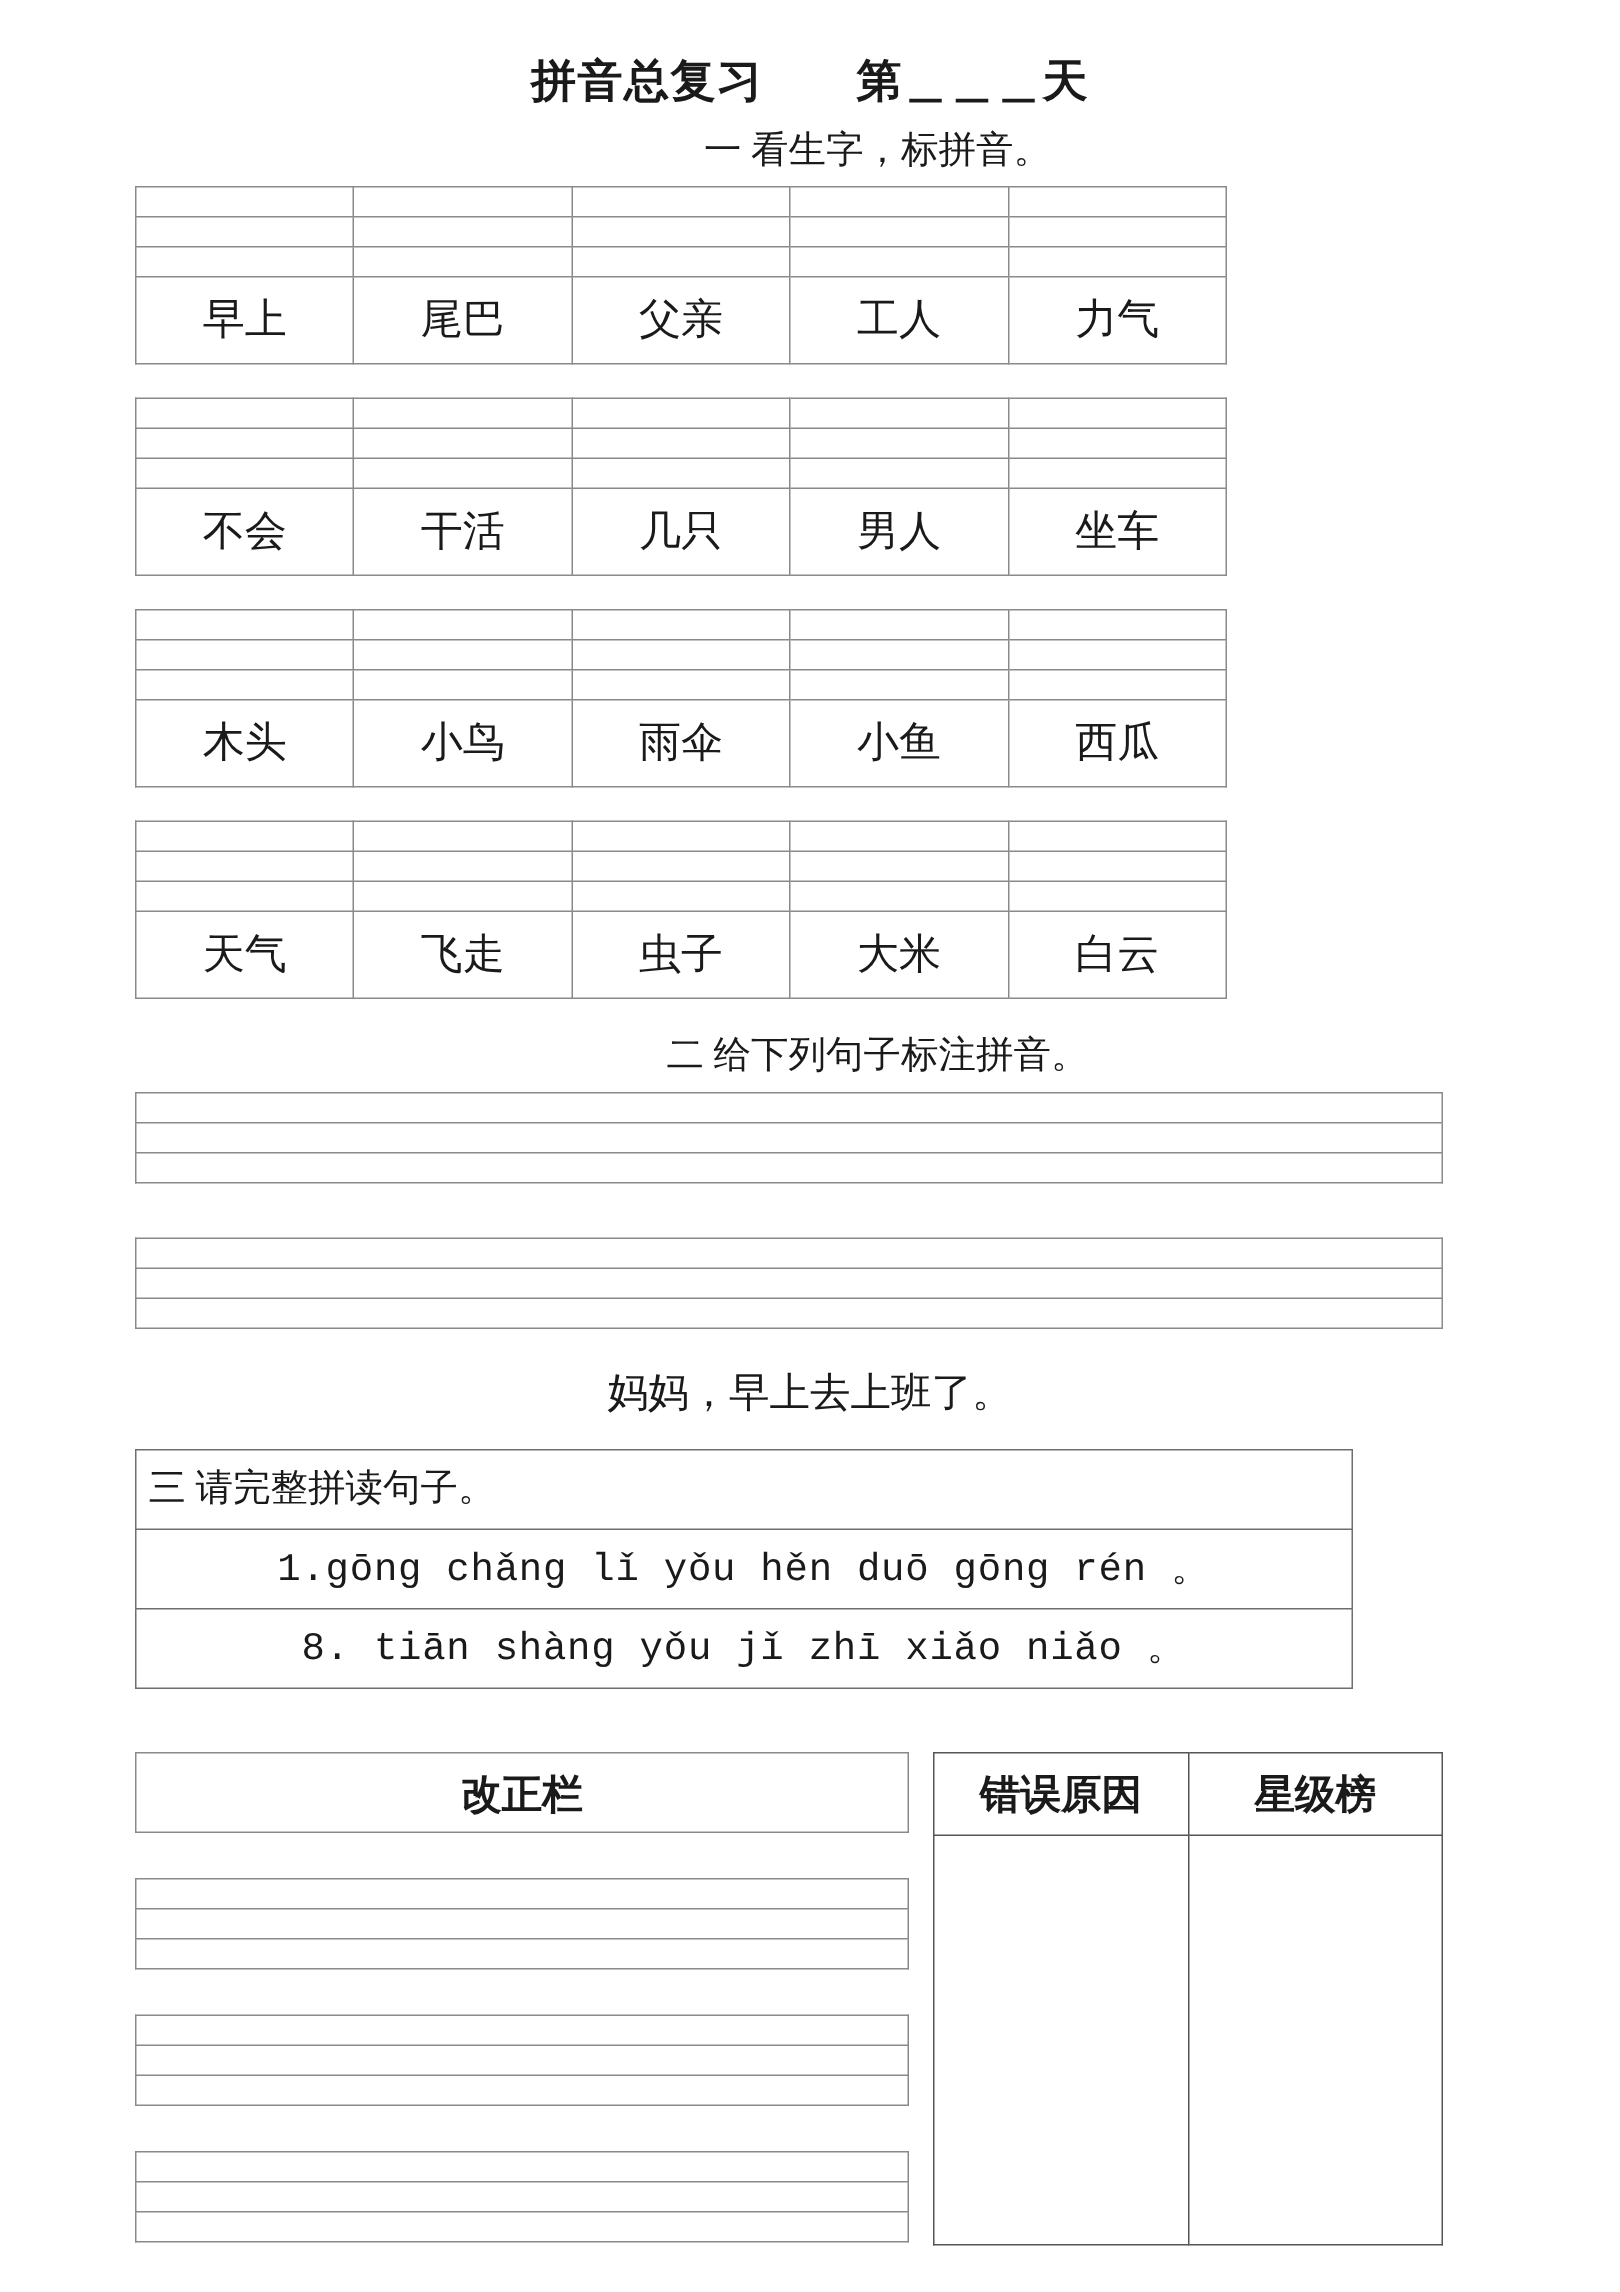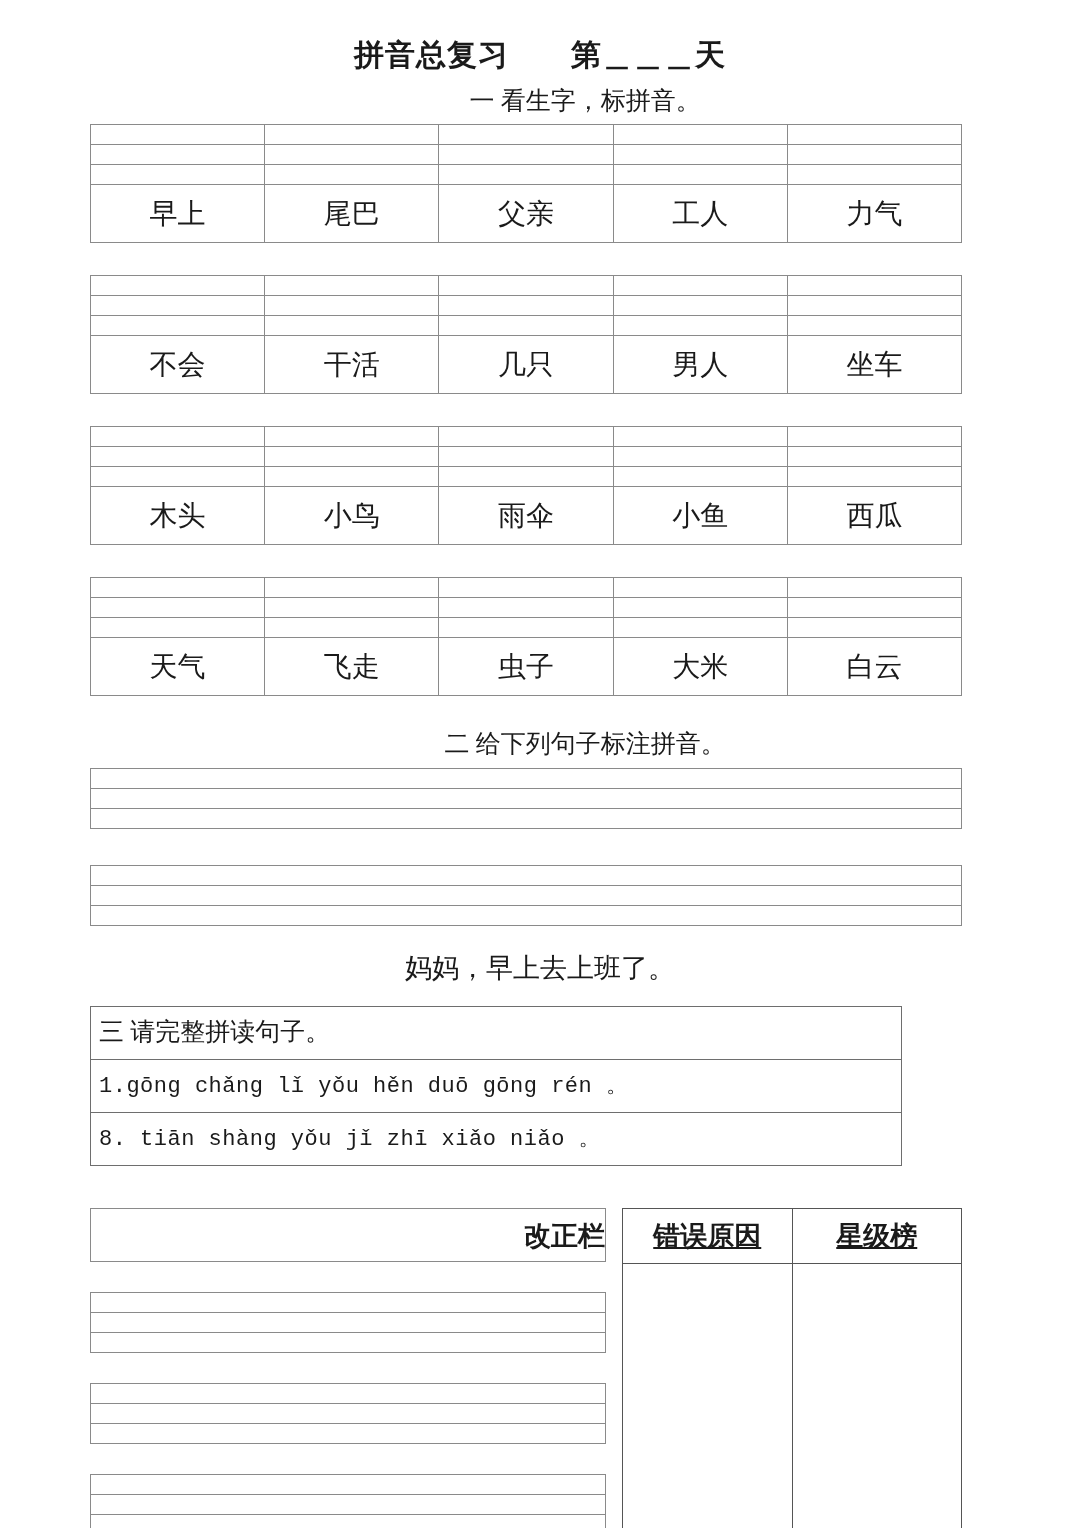--- a/index.html
+++ b/index.html
@@ -40,23 +40,23 @@
     margin-left: 90px;
     margin-top: 14px;
     margin-bottom: 8px;
     line-height: 1.25;
     white-space: pre;
     text-align: center;
   }
 
   
   .word-table {
-    width: 872px;
+    width: 728px;
     margin-left: 90px;
-    margin-bottom: 32px;
+    margin-bottom: 22px;
     border-collapse: collapse;
     table-layout: fixed;
   }
   .word-table td {
     border: 1px solid #8a8a8a;
     padding: 0;
   }
   .word-table tr.rule-row td {
     height: 19px;
   }
@@ -105,42 +105,43 @@
     padding: 6px 8px 8px 8px;
     height: 38px;
     vertical-align: middle;
   }
   .pinyin-table td.head-cell {
     font-size: 25px;
     white-space: pre;
   }
   .pinyin-table td.pinyin-cell {
     font-family: "Liberation Mono", "DejaVu Sans Mono", monospace;
-    font-size: 22px;
+    font-size: 26px;
     letter-spacing: 0.5px;
     white-space: pre;
+    text-align: center;
   }
 
   
   .bottom-area {
     position: relative;
     margin-top: 42px;
     height: 330px;
   }
   .correction-col {
     position: absolute;
     left: 90px;
     top: 0;
     width: 516px;
   }
   .correction-header {
     border: 1px solid #8a8a8a;
     height: 54px;
     line-height: 54px;
-    text-align: right;
+    text-align: center;
     font-size: 27px;
     font-weight: bold;
     box-sizing: border-box;
   }
   .correction-lines {
     width: 516px;
     border-collapse: collapse;
     table-layout: fixed;
   }
   .correction-lines td {
@@ -153,21 +154,20 @@
     position: absolute;
     left: 622px;
     top: 0;
     width: 340px;
     border-collapse: collapse;
     table-layout: fixed;
   }
   .review-table td {
     border: 1px solid #555555;
     padding: 0;
-    text-decoration: underline;
   }
   .review-table td.review-head {
     height: 54px;
     text-align: center;
     vertical-align: middle;
     font-size: 27px;
     font-weight: bold;
   }
   .review-table td.review-body {
     height: 272px;

